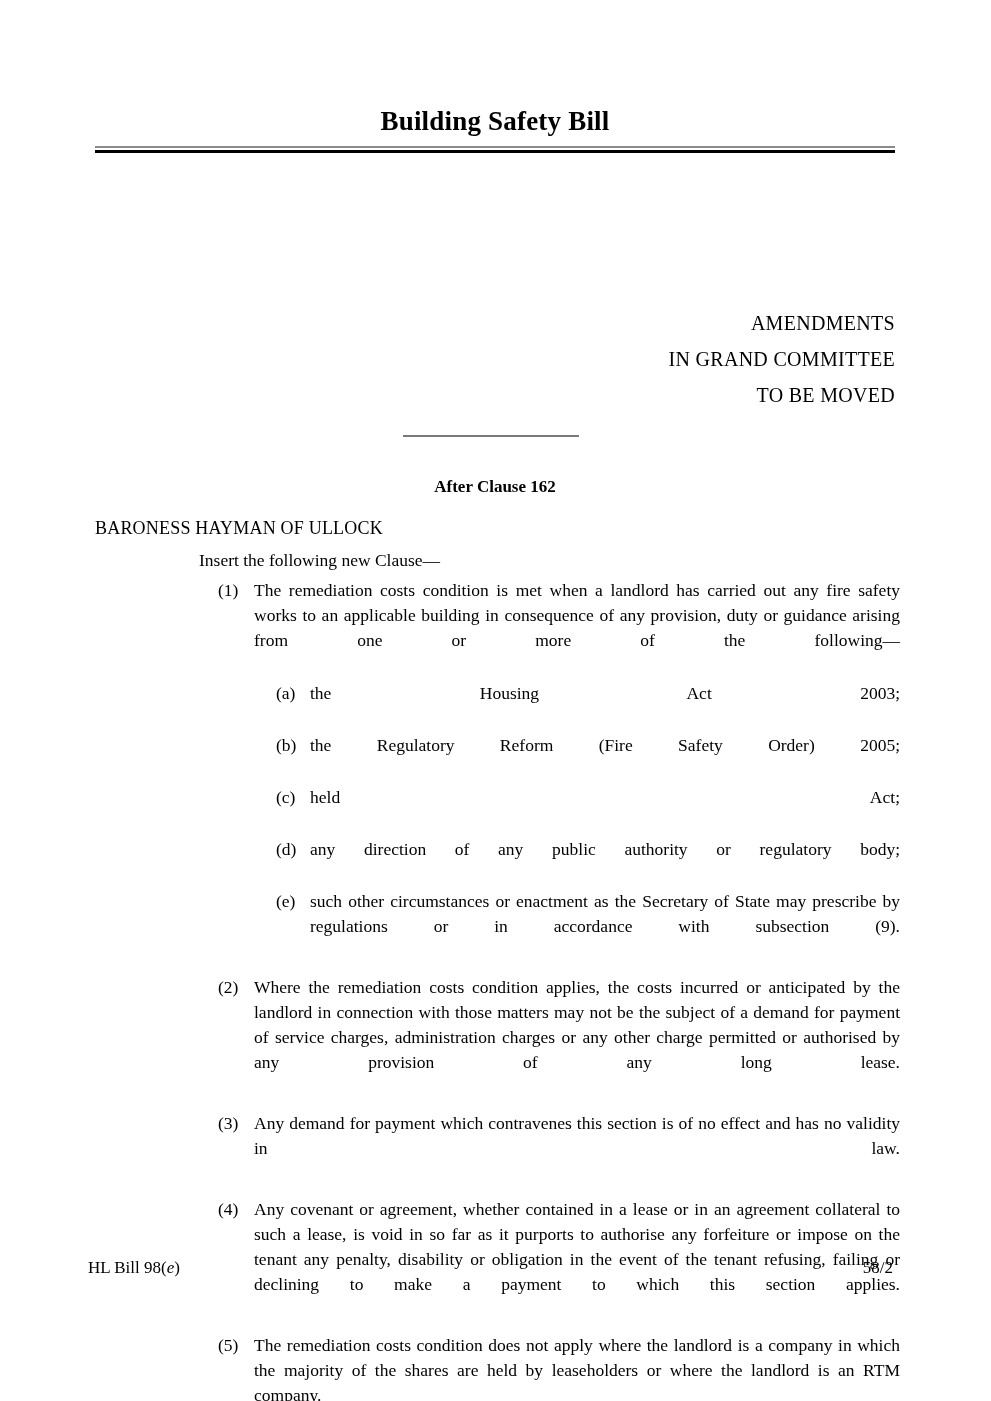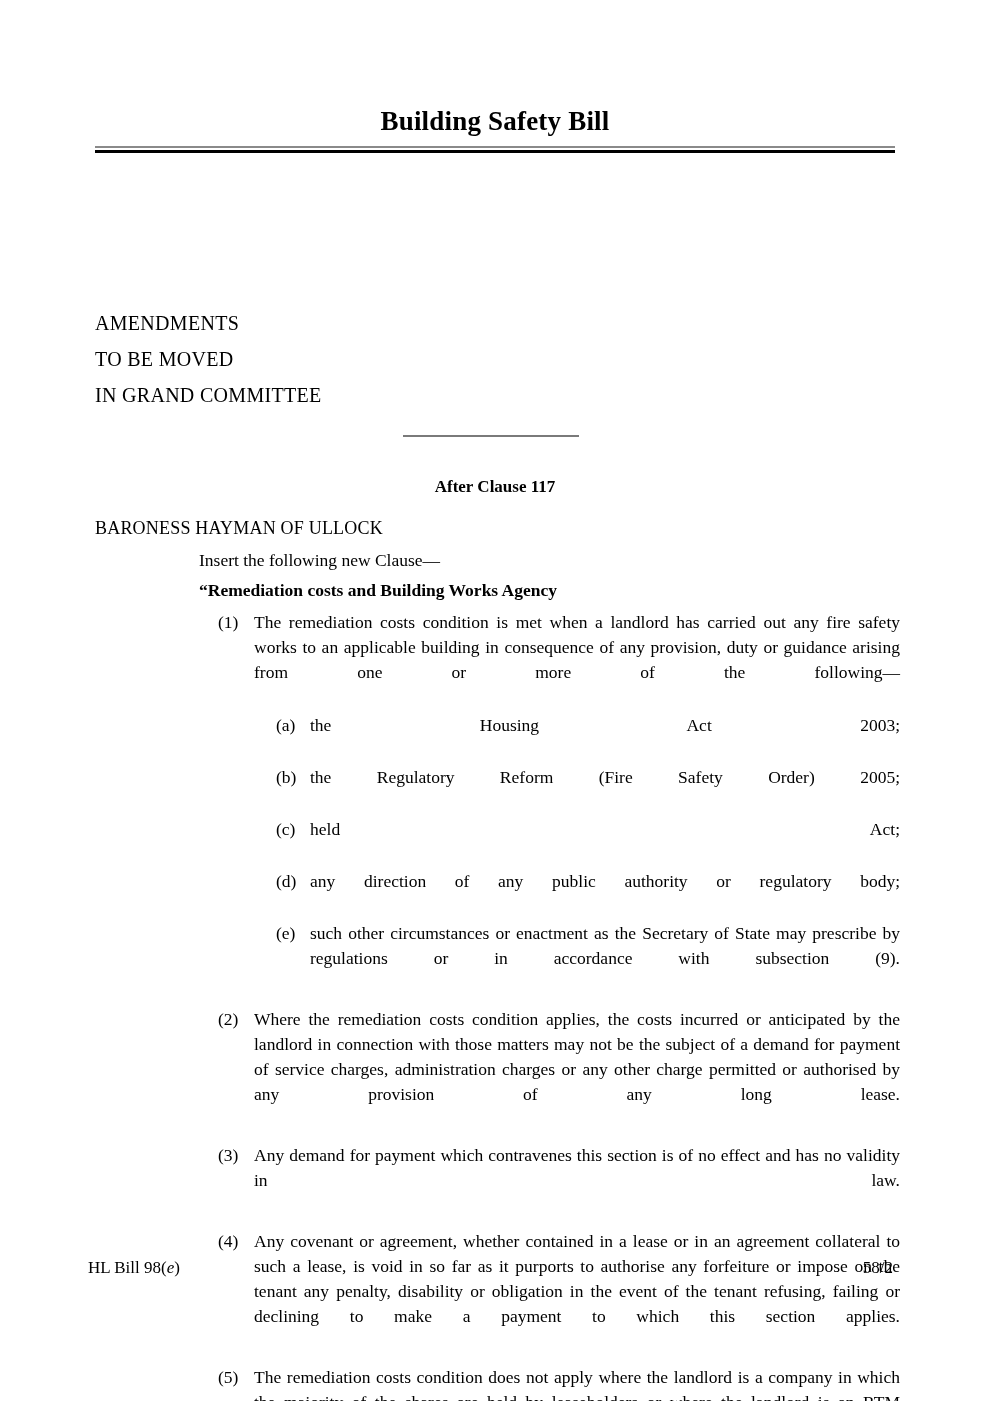--- a/index.html
+++ b/index.html
@@ -54,21 +54,21 @@
     height: 3px;
     background: #000000;
   }
 
   
   .heading-block {
     position: absolute;
     left: 95px;
     top: 305px;
     width: 800px;
-    text-align: left;
+    text-align: right;
   }
   .heading-line {
     font-size: 20px;
     line-height: 36px;
     letter-spacing: 0.3px;
   }
 
   .rule-short {
     position: absolute;
     left: 403px;
@@ -193,35 +193,34 @@
   <div class="doc-title">Building Safety Bill</div>
 
   <div class="rule-double">
     <div class="thin"></div>
     <div class="gap"></div>
     <div class="thick"></div>
   </div>
 
   <div class="heading-block">
     <div class="heading-line">AMENDMENTS</div>
+    <div class="heading-line">IN GRAND COMMITTEE</div>
     <div class="heading-line">TO BE MOVED</div>
-    <div class="heading-line">IN GRAND COMMITTEE</div>
   </div>
 
   <div class="rule-short"></div>
 
-  <div class="clause-marker">After Clause 117</div>
+  <div class="clause-marker">After Clause 162</div>
 
   <div class="sponsor">BARONESS HAYMAN OF ULLOCK</div>
 
   <div class="body-area">
 
     <p class="instruction">Insert the following new Clause—</p>
 
-    <p class="clause-title">“Remediation costs and Building Works Agency</p>
 
     <ol class="level1">
 
       <li>
         <span class="marker">(1)</span>
         <p class="para">The remediation costs condition is met when a landlord has carried out any fire safety works to an applicable building in consequence of any provision, duty or guidance arising from one or more of the following—</p>
         <ol class="level2">
           <li>
             <span class="marker">(a)</span>
             <p class="para">the Housing Act 2003;</p>

